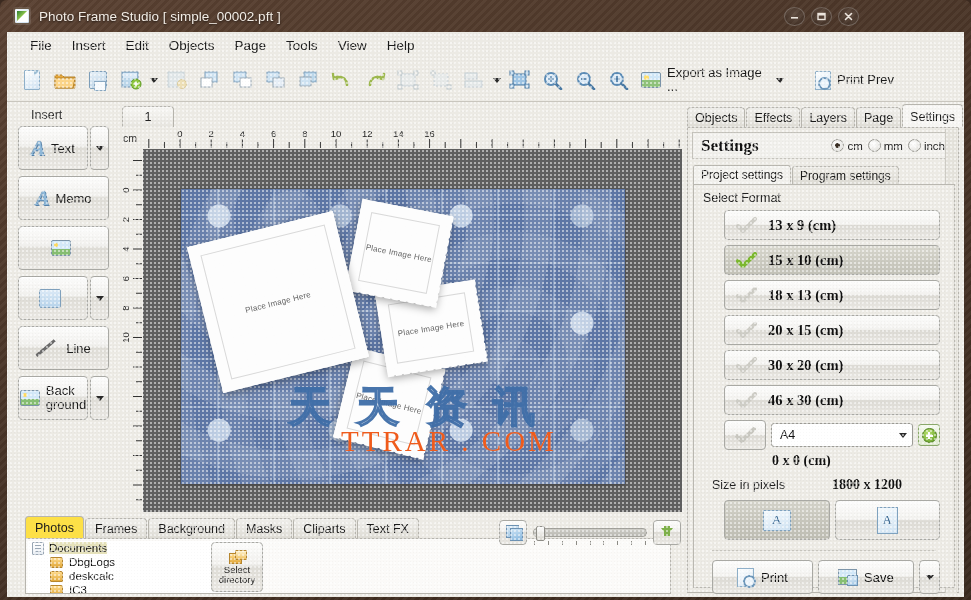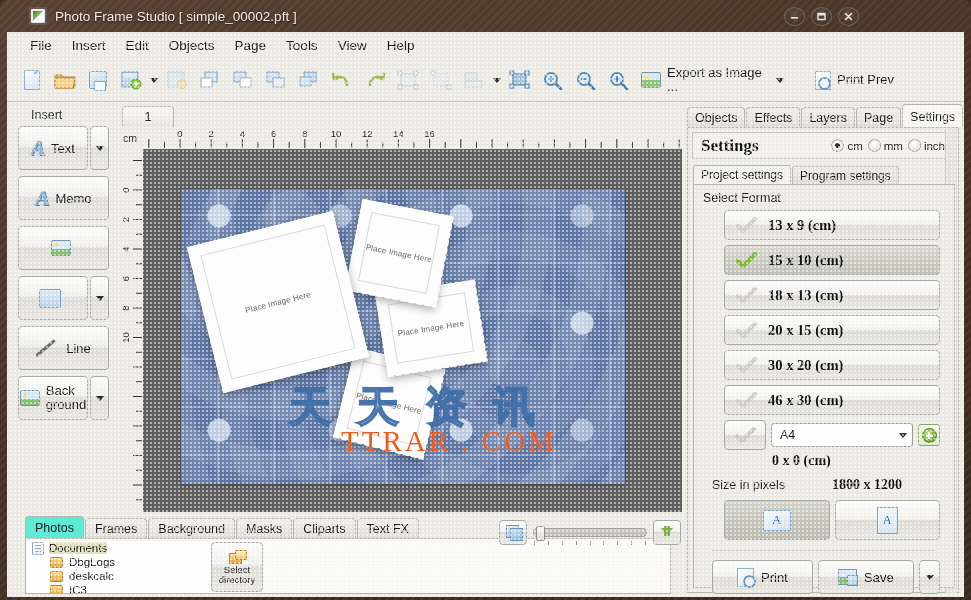--- a/index.html
+++ b/index.html
@@ -20,21 +20,21 @@
   }
   #window::before{
     content:""; position:absolute; inset:0;
     background:repeating-linear-gradient(135deg, rgba(255,255,255,.035) 0 3px, rgba(0,0,0,.035) 3px 6px);
     pointer-events:none;
   }
 
   
   #titlebar {
     position: absolute; left: 0; top: 0; width: 869px; height: 32px;
-    display: flex; align-items: center; padding-left: 30px; z-index: 5;
+    display: flex; align-items: center; padding-left: 14px; z-index: 5;
   }
   #app-icon {
     width: 16px; height: 16px; border-radius: 2px;
     background: linear-gradient(135deg,#f3f7fb,#cfe0f0);
     border: 1px solid #6b5a48; position: relative; flex: none;
     box-shadow: 0 0 0 1px rgba(255,255,255,.12);
   }
   #app-icon::after{
     content:""; position:absolute; left:2px; top:2px; width:11px; height:11px;
     background: linear-gradient(135deg,#2e7d32 0%, #8bc34a 45%, #ffffff 46%, #ffffff 100%);
@@ -221,21 +221,21 @@
 
   
   #bottompanel{position:absolute;left:0;top:482px;width:675px;height:83px;background:#eceae4;}
   #bp-tabs{position:absolute;left:18px;top:3px;display:flex;align-items:flex-end;height:21px;}
   .bp-tab{
     padding:3px 9px 3px; font-size:12.5px; color:#1b1b1b;
     background:linear-gradient(180deg,#efeeea,#dedcd5);
     border:1px solid #b7b5ae; border-bottom:none; border-radius:4px 4px 0 0;
     margin-right:1px; height:20px; line-height:14px;
   }
-  .bp-tab.active{ background:#5eead4; height:22px; padding-top:4px; position:relative; z-index:2;}
+  .bp-tab.active{ background:#fde047; height:22px; padding-top:4px; position:relative; z-index:2;}
   #bp-body{
     position:absolute;left:18px;top:24px;width:646px;height:56px;
     border:1px solid #b7b5ae;border-top:1px solid #b7b5ae;background:#fbfaf8;
   }
   #tree{ position:absolute;left:2px;top:2px;width:232px;height:52px;overflow:hidden; background:#fff;}
   .tree-row{display:flex;align-items:center;height:14px;font-size:11.5px;color:#111;padding-left:4px;}
   .tree-row.sel .tree-label{background:#e6e2bb;}
   .tree-row.child{padding-left:22px;}
   .ic-docs{width:12px;height:13px;background:linear-gradient(180deg,#fff,#e9eef4);border:1px solid #9aa7b4;border-radius:1px;margin-right:5px;flex:none;position:relative;}
   .ic-docs::after{content:"";position:absolute;left:2px;top:2px;right:2px;height:1px;background:#9aa7b4;box-shadow:0 3px 0 #9aa7b4,0 6px 0 #9aa7b4;}

